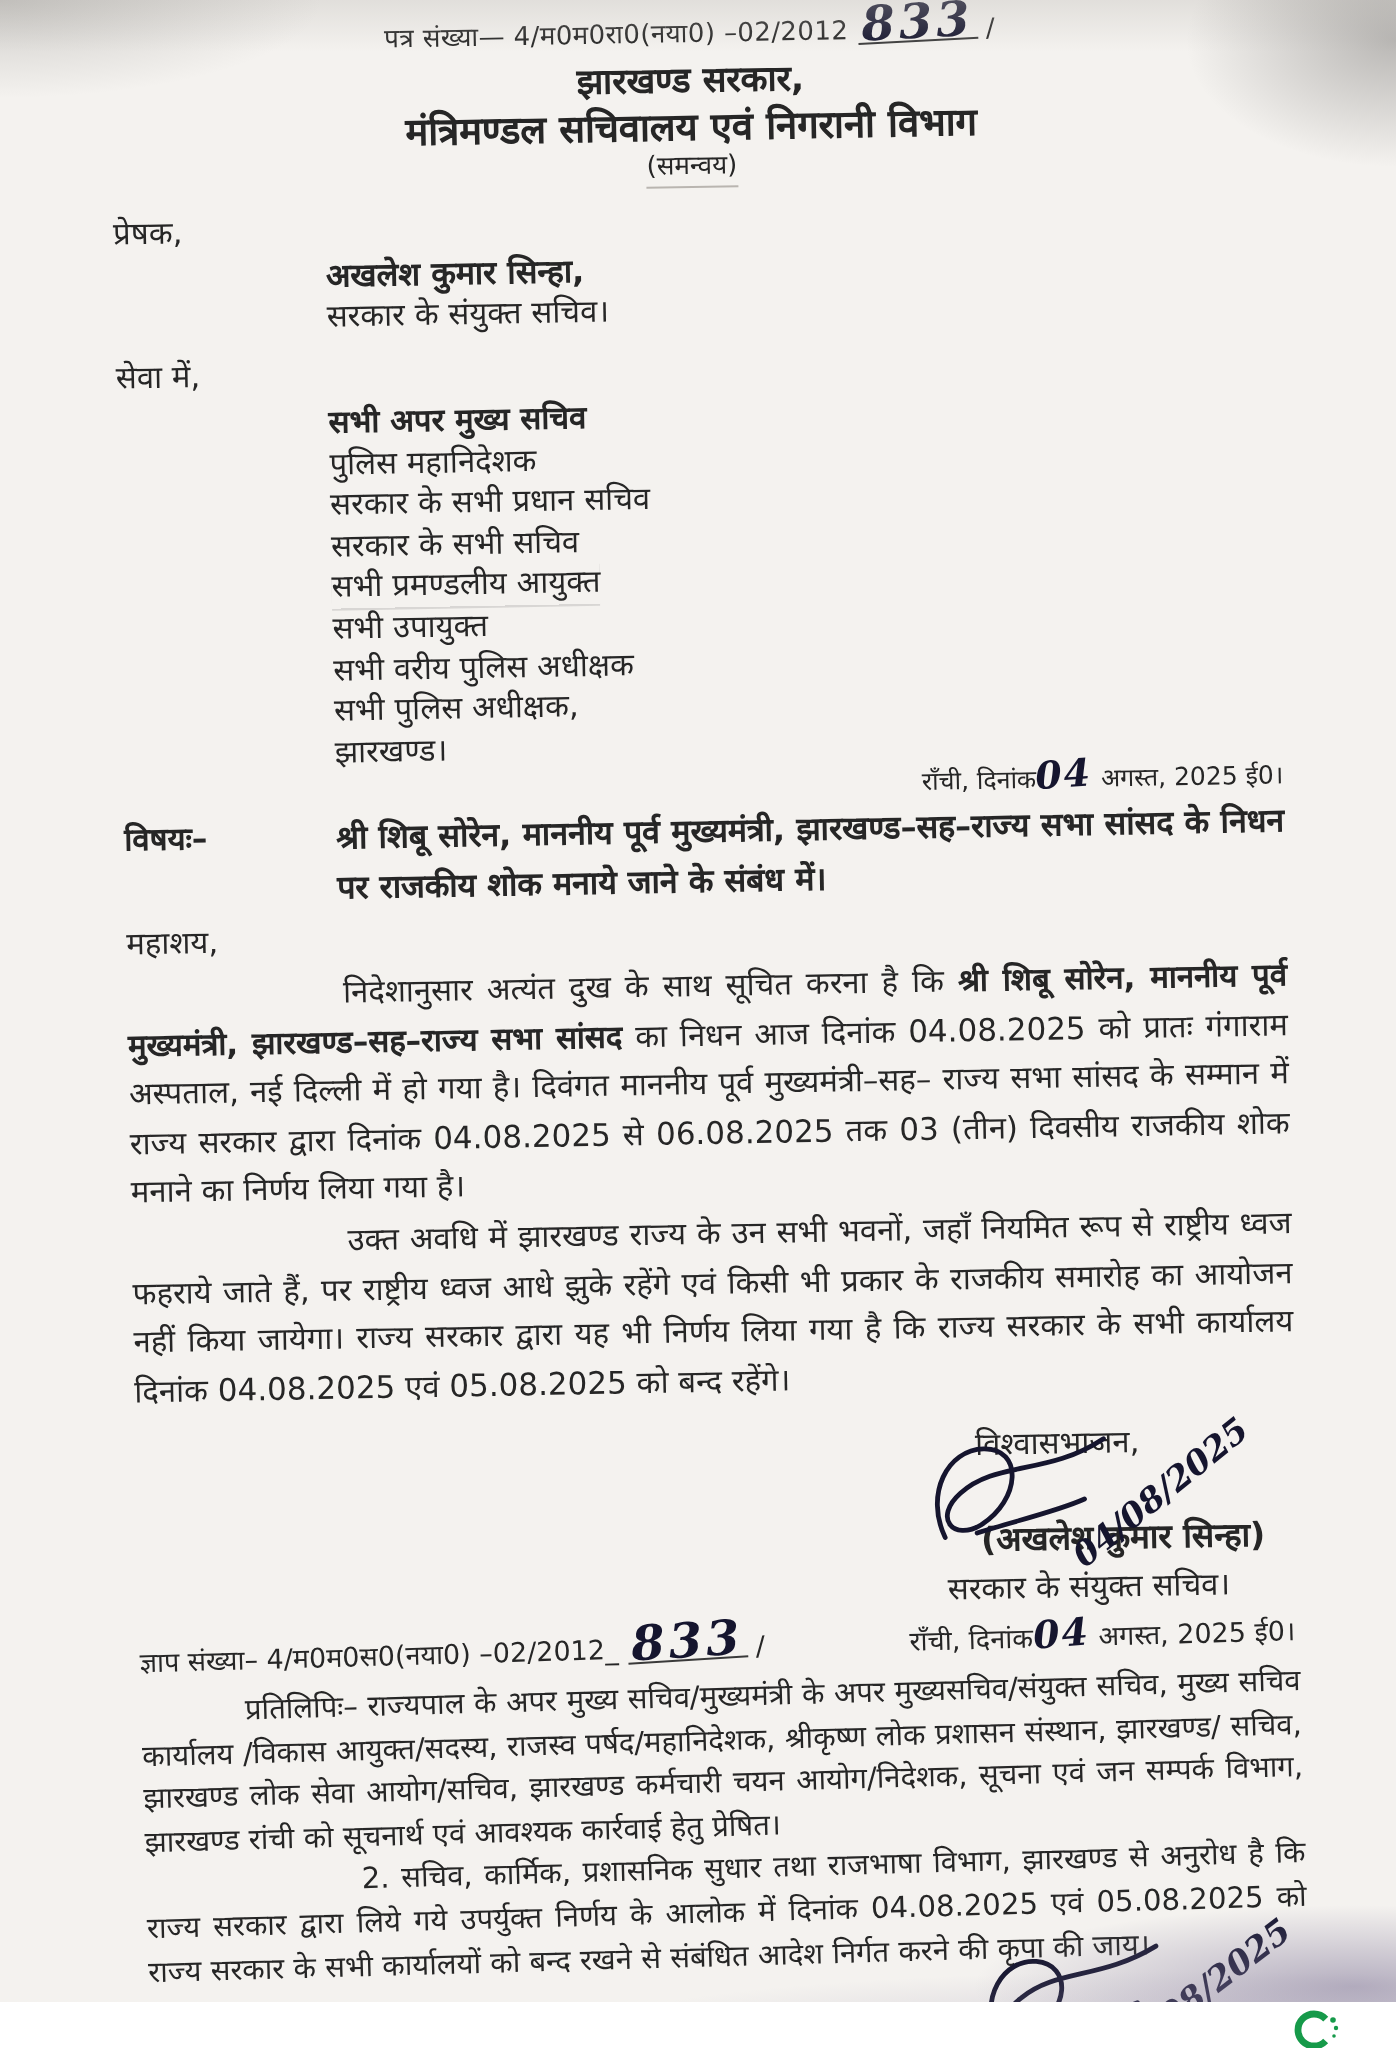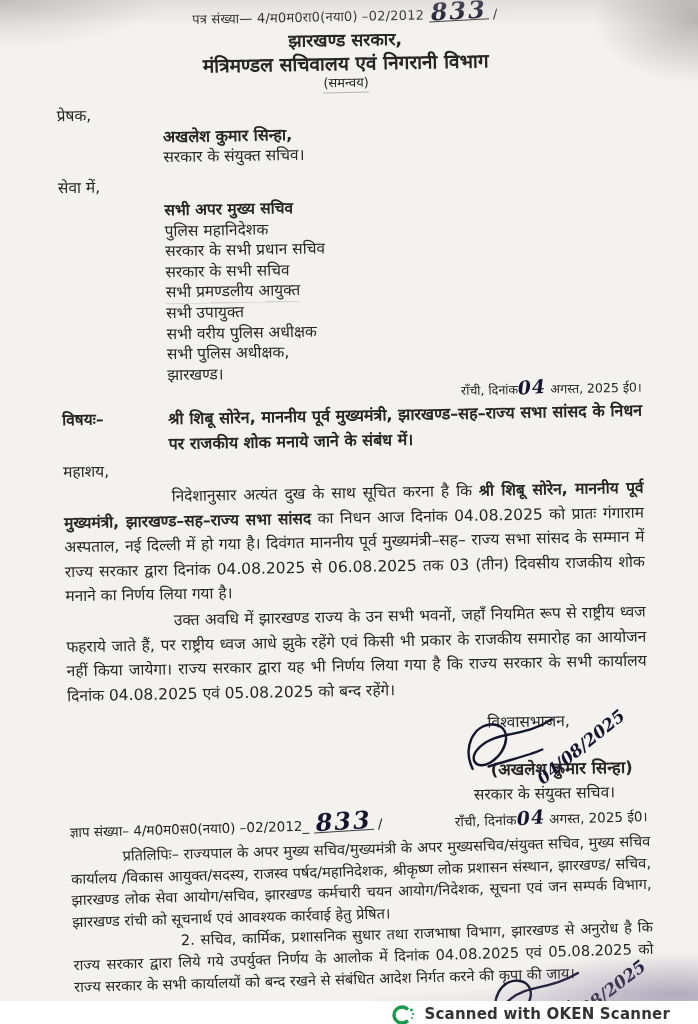--- a/index.html
+++ b/index.html
@@ -160,16 +160,15 @@
 
 </div>
 
 <div class="watermark">
   <svg class="oken-logo" width="24" height="24" viewBox="0 0 24 24">
     <circle cx="11" cy="12" r="8" fill="none" stroke="#169a4a" stroke-width="3.4" stroke-dasharray="38 12" stroke-dashoffset="-6"></circle>
     <circle cx="20.5" cy="7" r="1.4" fill="#169a4a"></circle>
     <circle cx="22" cy="11" r="1.1" fill="#169a4a"></circle>
     <circle cx="21" cy="15" r="0.9" fill="#169a4a"></circle>
   </svg>
-  <div class="wm-text">Scanned with OKEN Scanner</div>
 </div>
 
 <div class="scan-overlay"></div>
 
 </body></html>

